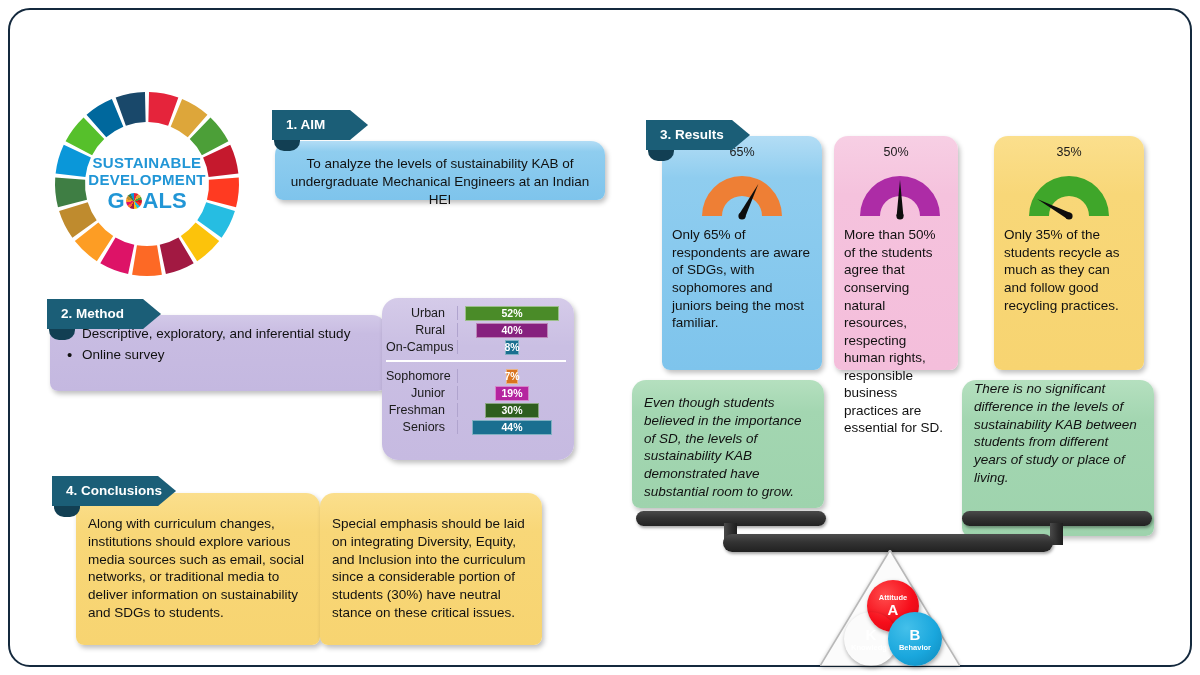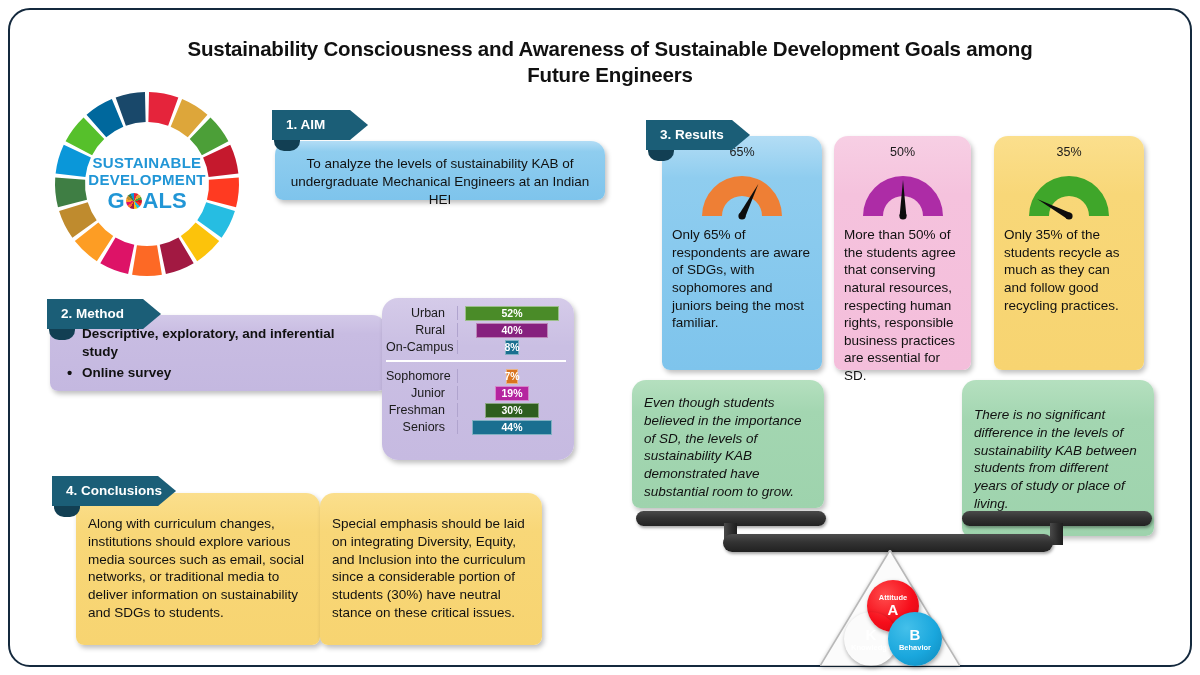--- a/index.html
+++ b/index.html
@@ -87,21 +87,21 @@
 
   
   #aim-card { left: 265px; top: 131px; width: 330px; height: 59px; text-align: center; padding-top: 14px; }
   #aim-banner { left: 262px; top: 100px; width: 96px; }
   #aim-tail { left: 264px; top: 128px; }
 
   
   #method-card { left: 40px; top: 305px; width: 336px; height: 76px; padding: 10px 14px 10px 10px; }
   #method-banner { left: 37px; top: 289px; width: 114px; }
   #method-tail { left: 39px; top: 317px; }
-  #method-card ul { list-style: none; font-weight: bold; }
+  #method-card ul { list-style: none; }
   #method-card li { position: relative; padding-left: 22px; margin-bottom: 3px; font-size: 13.5px; }
   #method-card li:before {
     content: "•"; position: absolute; left: 7px; top: -1px; font-size: 15px;
   }
 
   
   #chart-card {
     left: 372px; top: 288px; width: 192px; height: 162px;
     border-radius: 16px;
     background: linear-gradient(180deg,#d5cbe9 0%, #cabfe3 30%, #c6bae1 100%);
@@ -123,35 +123,35 @@
     position: absolute; top: 0; height: 15px;
     display: flex; align-items: center; justify-content: center;
     color: #ffffff; font-size: 10.5px; font-weight: bold;
     border: 1px solid rgba(255,255,255,0.45);
   }
 
   
   #results-banner { left: 636px; top: 110px; width: 104px; }
   #results-tail { left: 638px; top: 138px; }
   #res-card-1 { left: 652px; top: 126px; width: 160px; height: 234px; padding: 8px 10px; }
-  #res-card-2 { left: 824px; top: 126px; width: 137px; height: 234px; padding: 8px 10px; }
+  #res-card-2 { left: 824px; top: 126px; width: 124px; height: 234px; padding: 8px 10px; }
   #res-card-3 { left: 984px; top: 126px; width: 150px; height: 234px; padding: 8px 10px; }
   .gauge-wrap { text-align: center; margin-bottom: 2px; }
   .gauge-pct { font-size: 12.5px; color: #1a1a1a; margin-bottom: 1px; }
   .res-text { font-size: 13.5px; line-height: 1.30; color: #111111; }
 
   
   #concl-banner { left: 42px; top: 466px; width: 124px; }
   #concl-tail { left: 44px; top: 494px; }
   #concl-card-1 { left: 66px; top: 483px; width: 244px; height: 152px; padding: 22px 12px 12px 12px; }
   #concl-card-2 { left: 310px; top: 483px; width: 222px; height: 152px; padding: 22px 12px 12px 12px; }
 
   
   #scale-left-card  { left: 622px; top: 370px; width: 192px; height: 128px; padding: 14px 12px; }
-  #scale-right-card { left: 952px; top: 370px; width: 192px; height: 156px; padding: 26px 12px; }
+  #scale-right-card { left: 952px; top: 370px; width: 192px; height: 156px; padding: 0 12px; }
   .pan {
     position: absolute; height: 15px; border-radius: 8px;
     background: linear-gradient(180deg,#4a4a4a 0%, #333333 45%, #222222 100%);
     box-shadow: 1px 2px 3px rgba(0,0,0,0.35);
   }
   #pan-left  { left: 626px; top: 501px; width: 190px; }
   #pan-right { left: 952px; top: 501px; width: 190px; }
   .pan-stem {
     position: absolute; width: 13px; height: 22px;
     background: linear-gradient(90deg,#4a4a4a 0%, #2c2c2c 60%, #1e1e1e 100%);
@@ -187,21 +187,20 @@
   #kab-k { left: 834px; top: 602px; width: 54px; height: 54px;
            background: radial-gradient(circle at 35% 30%, #b martin 0%, #9b2d8f 0%, #8e2d8e 55%, #6f1f6f 100%); }
   #kab-b { left: 878px; top: 602px; width: 54px; height: 54px;
            background: radial-gradient(circle at 35% 30%, #44c0ea 0%, #1aa7dd 55%, #0d86b8 100%); }
 </style>
 </head>
 <body>
 
 <div id="poster">
 
-  <div id="title">Sustainability Consciousness and Awareness of Sustainable Development Goals among Future Engineers</div>
 
   <div id="sdg-wheel">
     <svg width="190" height="188" viewBox="0 0 190 188">
       <g id="wheel-tiles">
           <path d="M97.02383673461775,2.0222631020331505 A92,92 0 0 1 126.33901937726569,7.502220465081493 L116.11977392815731,35.708018139511445 A62,62 0 0 0 96.36388997332935,32.01500339484843 Z" fill="#e5243b"></path>
           <path d="M130.11336248102458,8.964408773289662 A92,92 0 0 1 155.46936726674824,24.66418225506301 L135.751095331939,47.27368804145551 A62,62 0 0 0 118.66335297634265,36.693405912434336 Z" fill="#dda63a"></path>
           <path d="M158.46063405451073,27.391082238190705 A92,92 0 0 1 176.43299203452528,51.190330434527525 L149.8787555015279,65.15000529283377 A62,62 0 0 0 137.7669490367355,49.11138150834591 Z" fill="#4c9f38"></path>
           <path d="M178.23719535142263,54.813659139578924 A92,92 0 0 1 186.39863999225366,83.49816170537716 L156.59473564695355,86.92267419275417 A62,62 0 0 0 151.09463164987176,67.5918137679771 Z" fill="#c5192d"></path>
           <path d="M186.77211218290316,87.5285685131776 A92,92 0 0 1 184.0203951616805,117.22432443061047 L154.99200543504554,109.65117515975923 A62,62 0 0 0 156.84642342760867,89.63881791105447 Z" fill="#ff3a21"></path>
           <path d="M182.91269673725407,121.11748056851144 A92,92 0 0 1 169.61945268548422,147.81391345106562 L145.28702246195675,130.26589819528334 A62,62 0 0 0 154.24551301858426,112.27482386138814 Z" fill="#26bde2"></path>

